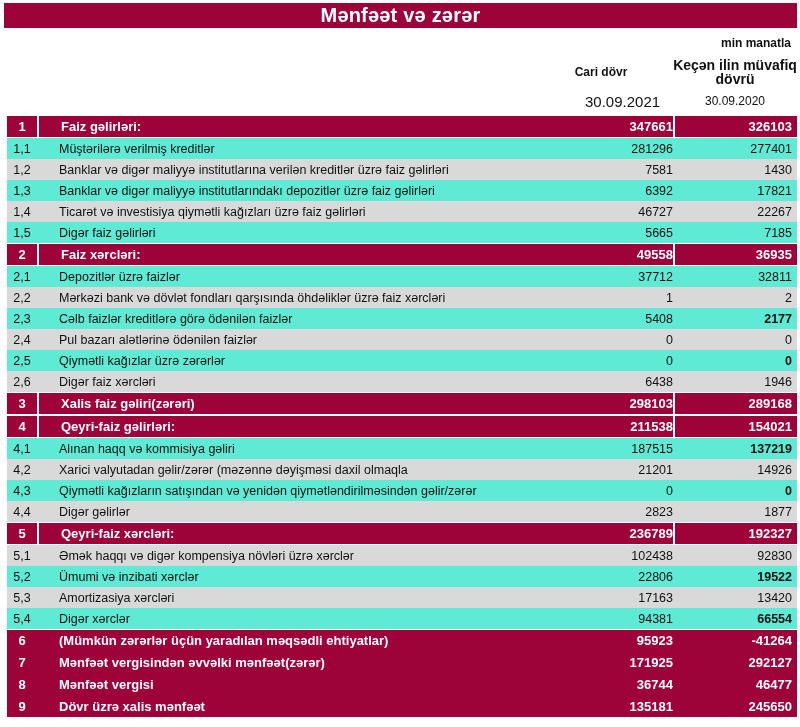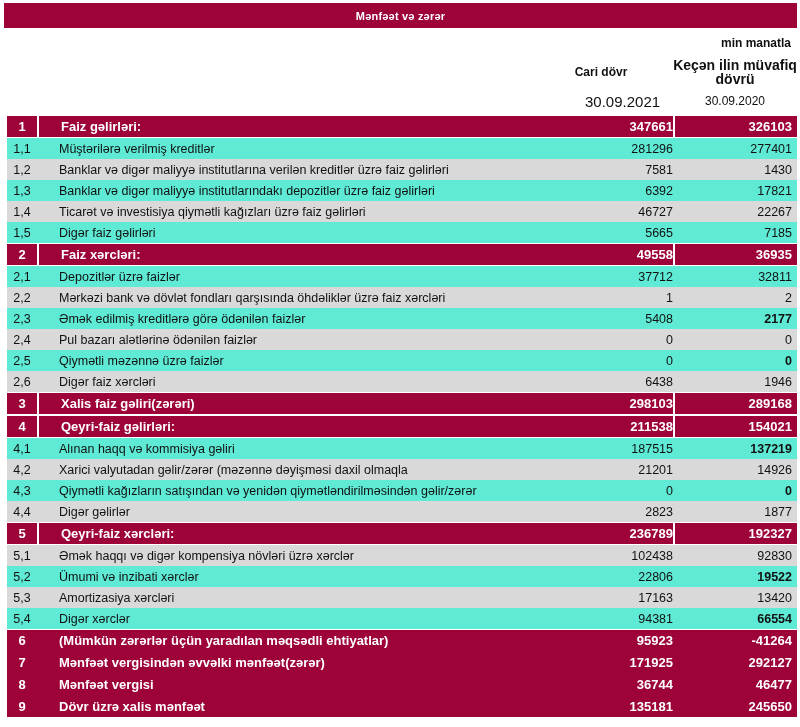--- a/index.html
+++ b/index.html
@@ -12,21 +12,21 @@
     overflow: hidden;
   }
   .page { width: 800px; height: 727px; }
 
   
   .title-bar {
     margin: 3px 3px 0 4px;
     height: 25px;
     background: var(--accent, #9D0339);
     color: #ffffff;
-    font-size: 11px;
+    font-size: 20px;
     font-weight: bold;
     display: flex;
     align-items: center;
     justify-content: center;
     letter-spacing: 0.2px;
   }
 
   
   .unit-note {
     margin-top: 8px;
@@ -171,33 +171,33 @@
         <div class="c-v2">32811</div>
       </div>
       <div class="row g">
         <div class="c-num">2,2</div>
         <div class="c-label">Mərkəzi bank və dövlət fondları qarşısında öhdəliklər üzrə faiz xərcləri</div>
         <div class="c-v1">1</div>
         <div class="c-v2">2</div>
       </div>
       <div class="row w">
         <div class="c-num">2,3</div>
-        <div class="c-label">Əmək edilmiş kreditlərə görə ödənilən faizlər</div>
+        <div class="c-label">Cəlb faizlər kreditlərə görə ödənilən faizlər</div>
         <div class="c-v1">5408</div>
         <div class="c-v2 bold">2177</div>
       </div>
       <div class="row g">
         <div class="c-num">2,4</div>
         <div class="c-label">Pul bazarı alətlərinə ödənilən faizlər</div>
         <div class="c-v1">0</div>
         <div class="c-v2">0</div>
       </div>
       <div class="row w">
         <div class="c-num">2,5</div>
-        <div class="c-label">Qiymətli məzənnə üzrə faizlər</div>
+        <div class="c-label">Qiymətli kağızlar üzrə zərərlər</div>
         <div class="c-v1">0</div>
         <div class="c-v2 bold">0</div>
       </div>
       <div class="row g">
         <div class="c-num">2,6</div>
         <div class="c-label">Digər faiz xərcləri</div>
         <div class="c-v1">6438</div>
         <div class="c-v2">1946</div>
       </div>
       <div class="row h">

